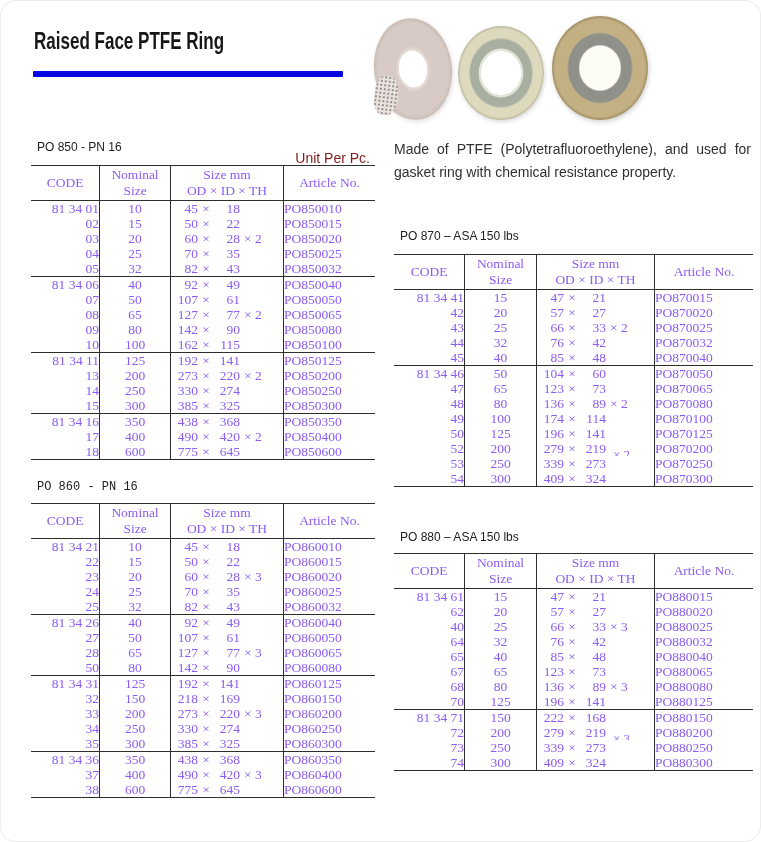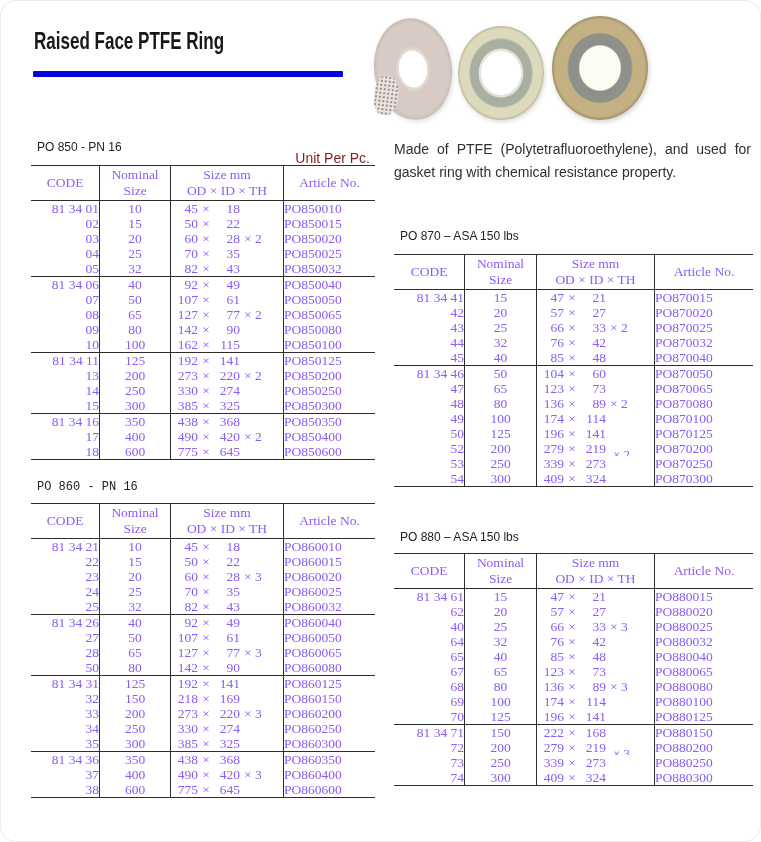--- a/index.html
+++ b/index.html
@@ -480,26 +480,20 @@
             <td class="c2 size"><span class="od">123</span><span class="sep">×</span><span class="idv">73</span></td>
             <td class="c3 article">PO880065</td>
           </tr>
           <tr>
             <td class="c0 code">68</td>
             <td class="c1 nominal">80</td>
             <td class="c2 size"><span class="od">136</span><span class="sep">×</span><span class="idv">89</span><span class="thv">× 3</span></td>
             <td class="c3 article">PO880080</td>
           </tr>
           <tr>
-            <td class="c0 code">69</td>
-            <td class="c1 nominal">100</td>
-            <td class="c2 size"><span class="od">174</span><span class="sep">×</span><span class="idv">114</span></td>
-            <td class="c3 article">PO880100</td>
-          </tr>
-          <tr>
             <td class="c0 code">70</td>
             <td class="c1 nominal">125</td>
             <td class="c2 size"><span class="od">196</span><span class="sep">×</span><span class="idv">141</span></td>
             <td class="c3 article">PO880125</td>
           </tr>
           <tr class="group-start">
             <td class="c0 code">81 34 71</td>
             <td class="c1 nominal">150</td>
             <td class="c2 size"><span class="od">222</span><span class="sep">×</span><span class="idv">168</span></td>
             <td class="c3 article">PO880150</td>

